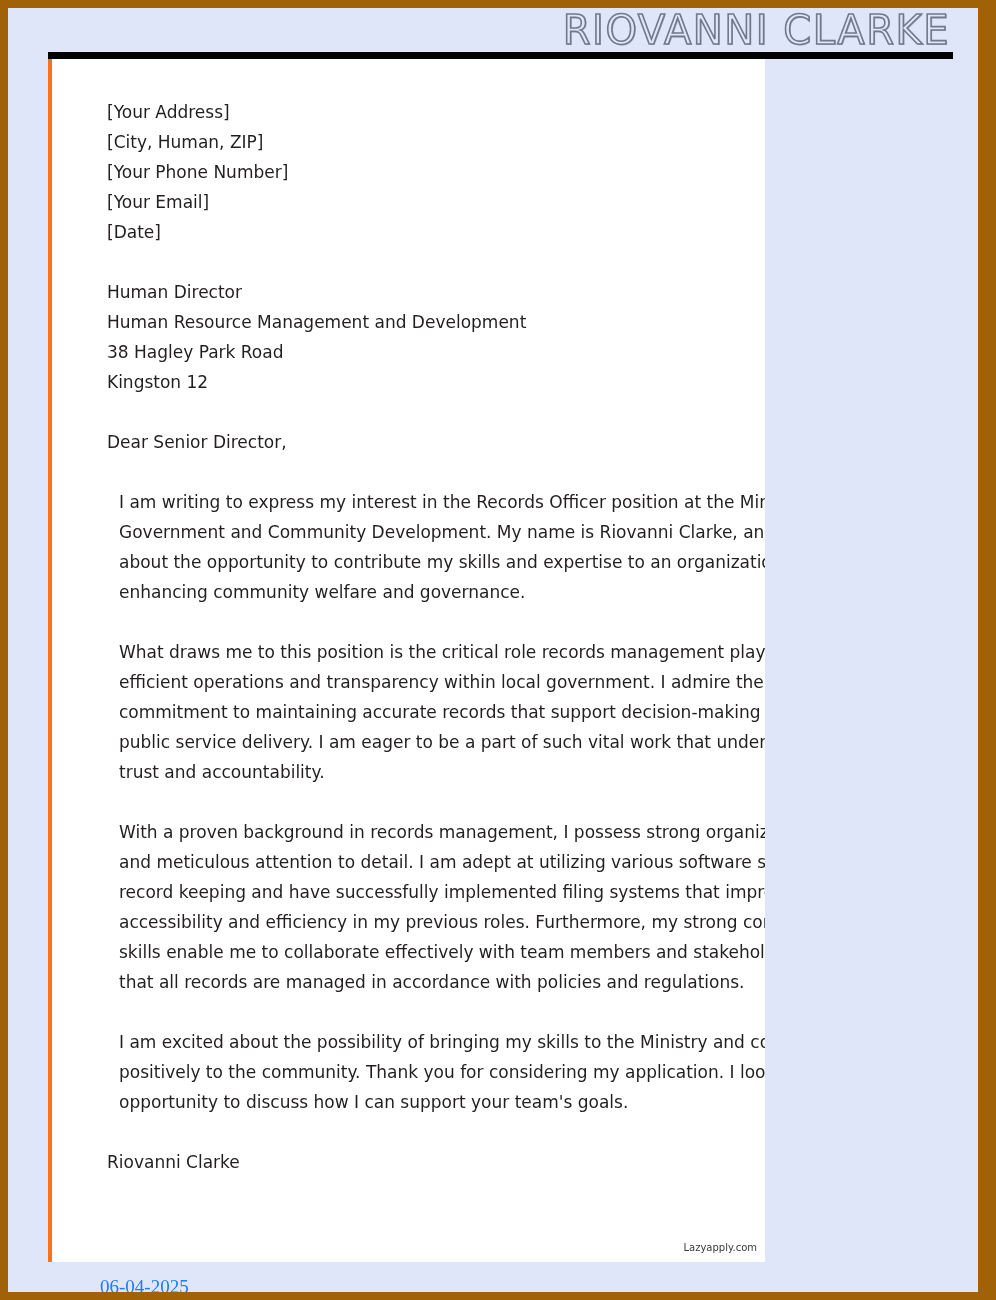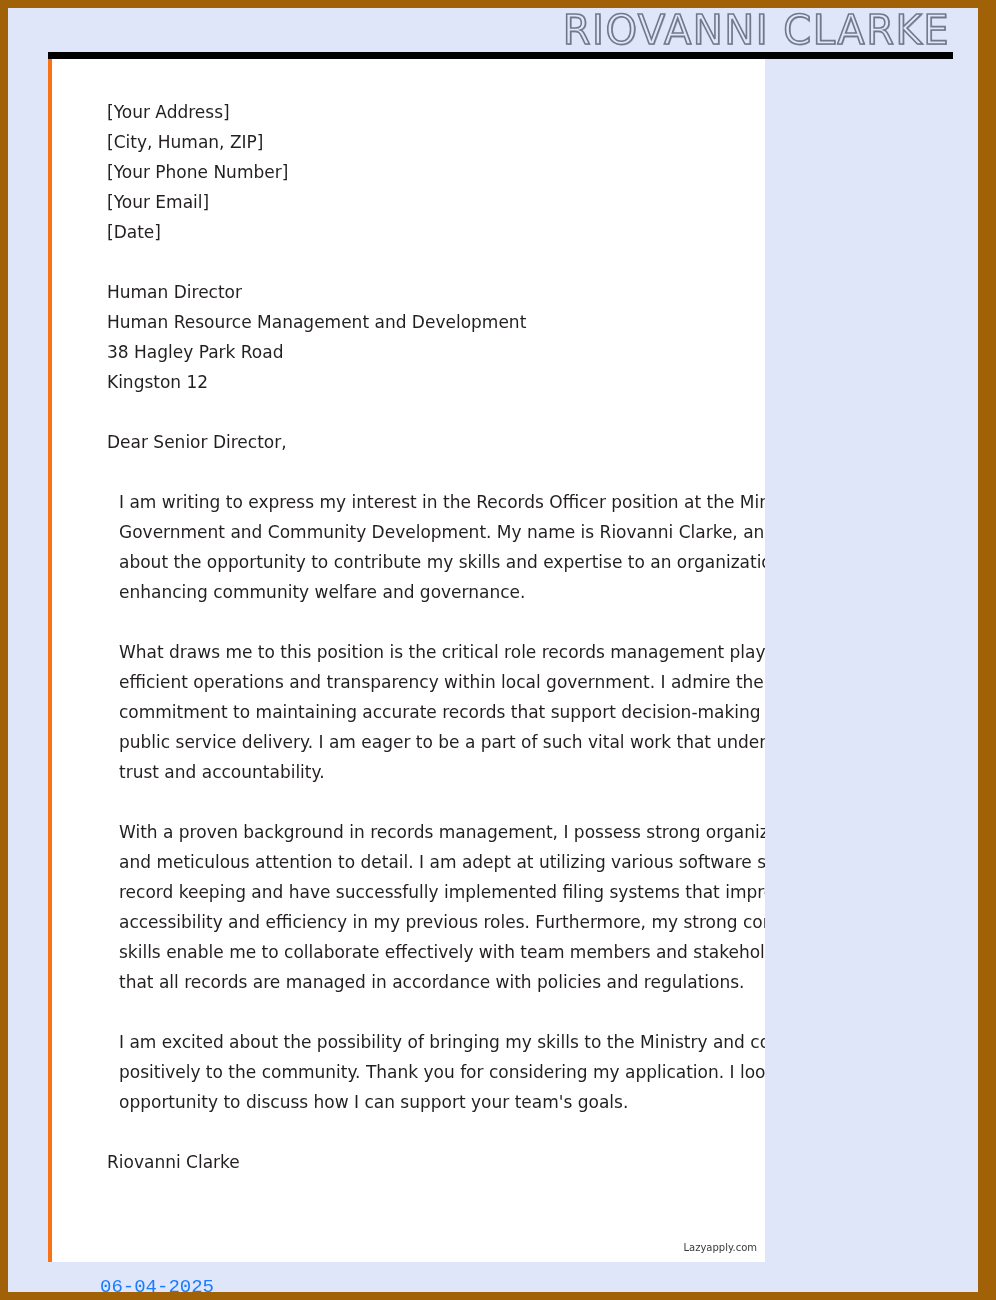--- a/index.html
+++ b/index.html
@@ -134,21 +134,21 @@
   }
 
   
   #date-stamp {
     position: absolute;
     left: 92px;
     top: 1268px;
     font-size: 19px;
     line-height: 22px;
     color: #1a7bff;
-    font-family: Liberation Mono, monospace;
+    font-family: Liberation Serif, serif;
     white-space: nowrap;
   }
 </style>
 </head>
 <body>
 
 <div id="doc-frame">
 
   <div id="doc-canvas">
 

